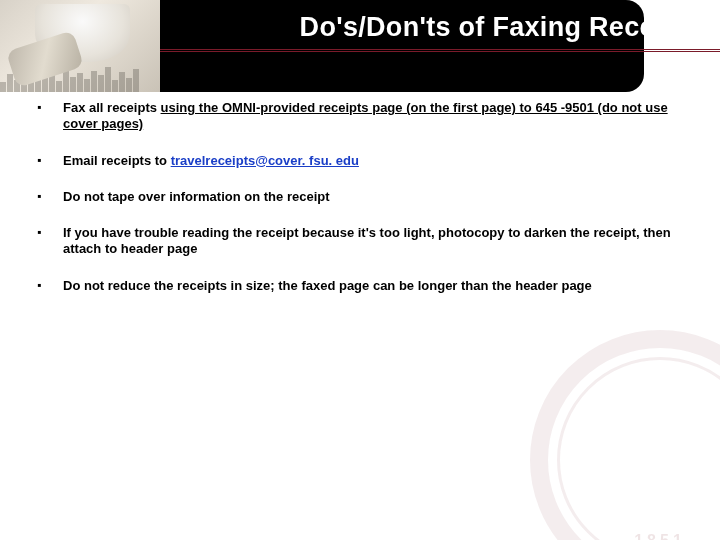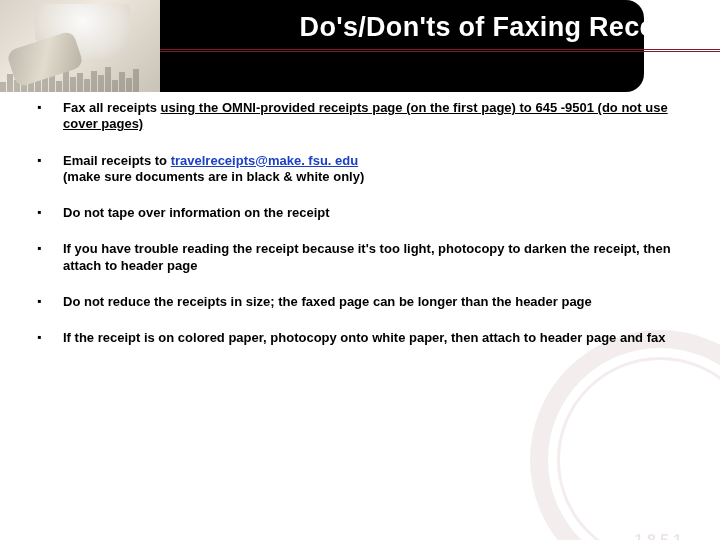--- a/index.html
+++ b/index.html
@@ -177,29 +177,25 @@
 <div class="seal">
   <div class="seal-year">1851</div>
 </div>
 
 <div class="content">
   <ul class="bullets">
     <li>
       <span class="plain">Fax all receipts </span><span class="u">using the OMNI-provided receipts page (on the first page) to 645 -9501  (do not use cover pages)</span>
     </li>
     <li>
-      <span class="plain">Email receipts to </span><span class="link">travelreceipts@make. fsu. edu</span><br>
-      <span class="plain">(make sure documents are in black &amp; white only)</span>
+      <span class="plain">Email receipts to </span><span class="link">travelreceipts@cover. fsu. edu</span><br>
     </li>
     <li>
       <span class="plain">Do not tape over information on the receipt</span>
     </li>
     <li>
       <span class="plain">If you have trouble reading the receipt because it's too light, photocopy to darken the receipt, then attach to header page</span>
     </li>
     <li>
       <span class="plain">Do not reduce the receipts in size; the faxed page can be longer than the header page</span>
-    </li>
-    <li>
-      <span class="plain">If the receipt is on colored paper, photocopy onto white paper, then attach to header page and fax</span>
     </li>
   </ul>
 </div>
 
 </body></html>

